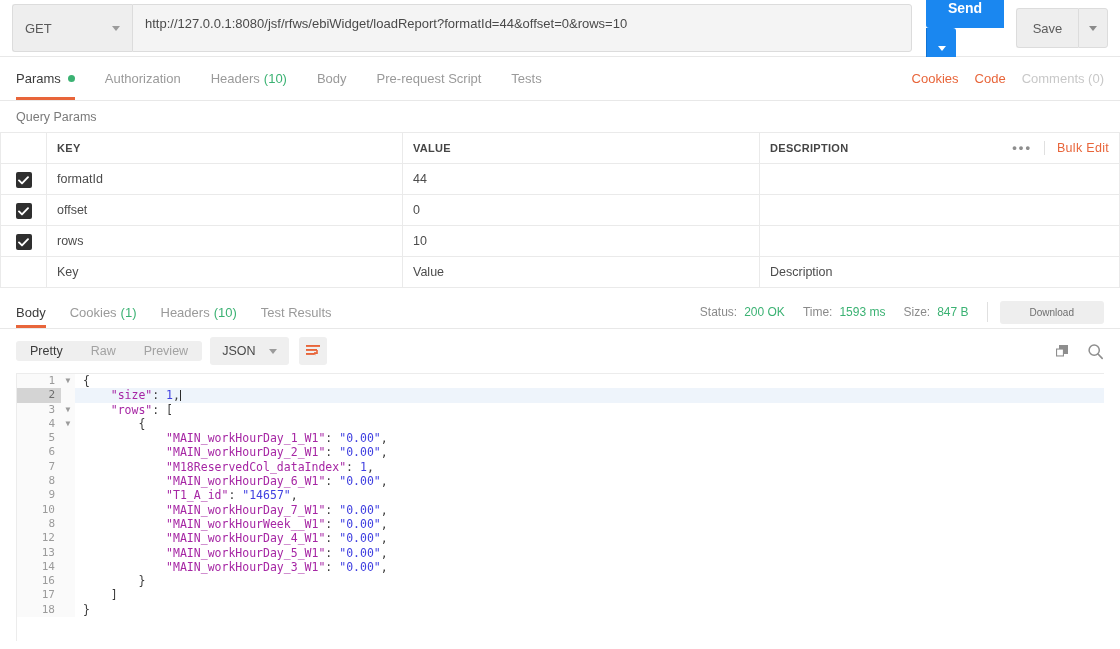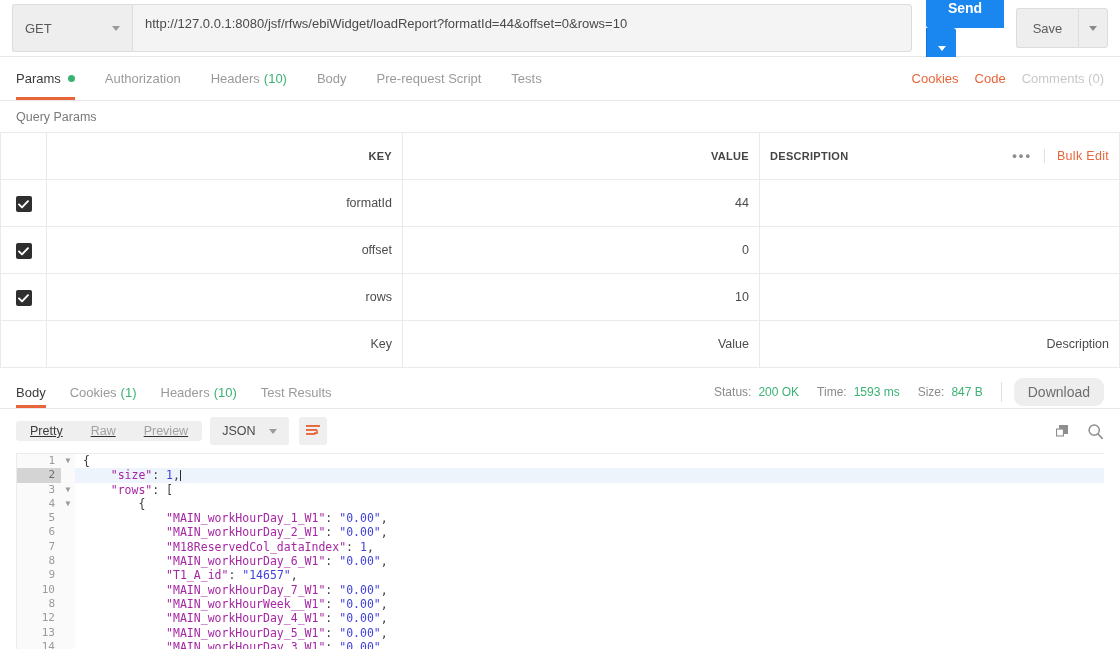--- a/index.html
+++ b/index.html
@@ -142,22 +142,22 @@
     height: 31px; display: flex; align-items: center;
     padding-left: 16px; font-size: 12.5px; color: #7a7a7a;
     background: #fff;
   }
   .tbl { width: 100%; border-collapse: collapse; table-layout: fixed; }
   .tbl th, .tbl td {
     border: 1px solid #eaeaea;
     border-left: none;
     height: 31px;
     font-size: 12.5px;
-    padding: 16px 10px;
-    text-align: right;
+    padding: 8px 10px;
+    text-align: left;
     font-weight: normal;
     color: #4c4c4c;
     vertical-align: middle;
   }
   .tbl tr > *:first-child { border-left: 1px solid #eaeaea; }
   .tbl th {
     font-weight: bold; font-size: 11px; color: #454545;
     letter-spacing: .3px;
   }
   .col-chk { width: 46px; padding: 0 !important; text-align: center !important; }
@@ -207,32 +207,32 @@
     margin-left: auto; display: flex; align-items: center;
     font-size: 12px; color: #8a8a8a;
   }
   .resp-meta .mi { margin-left: 18px; }
   .resp-meta .mv { color: #3bb273; margin-left: 7px; }
   .divider-v {
     width: 1px; height: 20px; background: #e0e0e0; margin: 0 12px 0 18px;
   }
   .btn-download {
     background: #eeeeee; color: #6e6e6e;
-    font-size: 14px; padding: 6px 14px; border-radius: 9px;
+    font-size: 10px; padding: 6px 30px; border-radius: 3px;
     cursor: pointer; align-self: center;
   }
 
   
   .body-toolbar {
     height: 44px; display: flex; align-items: center;
     padding: 0 16px; background: #fff;
   }
   .pillgroup {
     display: flex; background: #efefef; border-radius: 3px; overflow: hidden;
-    height: 20px; align-items: stretch; text-decoration: underline;
+    height: 20px; align-items: stretch;
   }
   .pill {
     display: flex; align-items: center; padding: 0 14px;
     font-size: 12.5px; color: #a2a2a2; cursor: pointer;
   }
   .pill.active { color: #3b3b3b; }
   .sel-json {
     margin-left: 8px; height: 28px;
     background: #efefef; border-radius: 3px;
     display: flex; align-items: center; gap: 14px;

